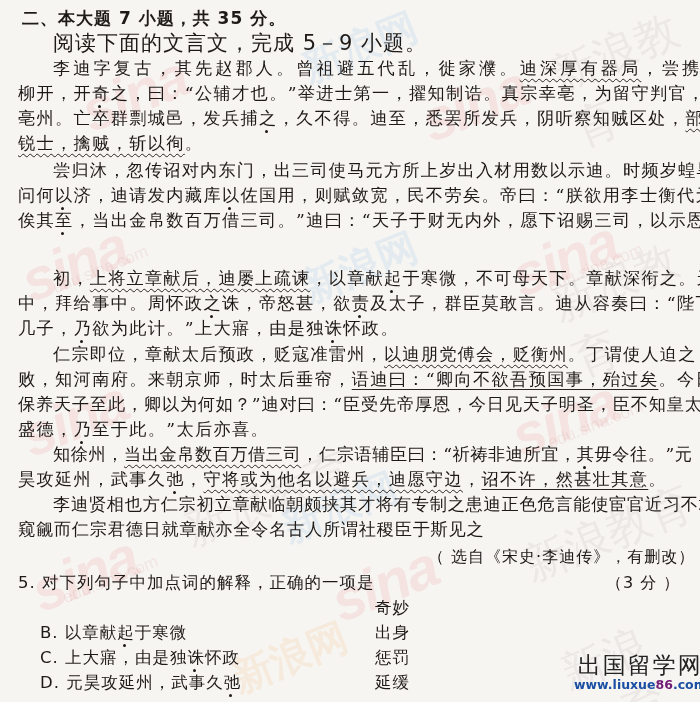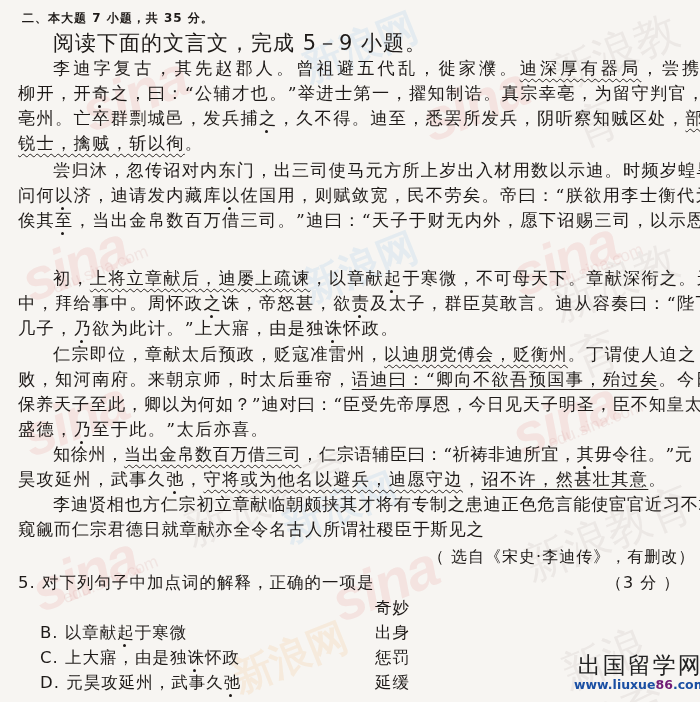--- a/index.html
+++ b/index.html
@@ -14,21 +14,21 @@
   .wm-sina { color: rgba(228,120,120,0.14); font-size: 58px; font-style: italic; transform: rotate(-22deg); letter-spacing: -2px; }
   .wm-sina-url { color: rgba(200,120,120,0.13); font-size: 17px; transform: rotate(-22deg); font-weight: normal; }
   .wm-edu { color: rgba(160,150,150,0.13); font-size: 44px; transform: rotate(-22deg); font-weight: normal; }
   .wm-blue { color: rgba(120,180,230,0.15); font-size: 40px; transform: rotate(-22deg); }
   .wm-orange { color: rgba(240,170,90,0.14); font-size: 40px; transform: rotate(-22deg); }
 
   .line {
     position: absolute; left: 0; white-space: nowrap;
     font-size: 17.2px; letter-spacing: 3.1px; line-height: 20px;
   }
-  .heading { font-family: "DejaVu Sans", "Liberation Sans", sans-serif; font-weight: bold; font-size: 12px; letter-spacing: 1px; }
+  .heading { font-family: "DejaVu Sans", "Liberation Sans", sans-serif; font-weight: bold; font-size: 17px; letter-spacing: 1px; }
   .sans { font-family: "DejaVu Sans", "Liberation Sans", sans-serif; letter-spacing: 1px; font-size: 16.5px; }
   .wavy { text-decoration: underline wavy #2a2522; text-decoration-thickness: 1px; text-underline-offset: 4px; margin-top: 28px; }
   .straight { text-decoration: underline solid #2a2522; text-decoration-thickness: 1px; text-underline-offset: 4px; }
   .dot { position: relative; }
   .dot::after {
     content: ""; position: absolute; left: 50%; bottom: -5px; width: 3px; height: 3px;
     margin-left: -3px; background: #1e1a18; border-radius: 50%;
   }
   .logo { position: absolute; left: 574px; top: 652px; text-align: center; font-family: "DejaVu Sans", "Liberation Sans", sans-serif; }
   .logo-cn { font-size: 23px; color: #222; letter-spacing: 2px; line-height: 26px; }

